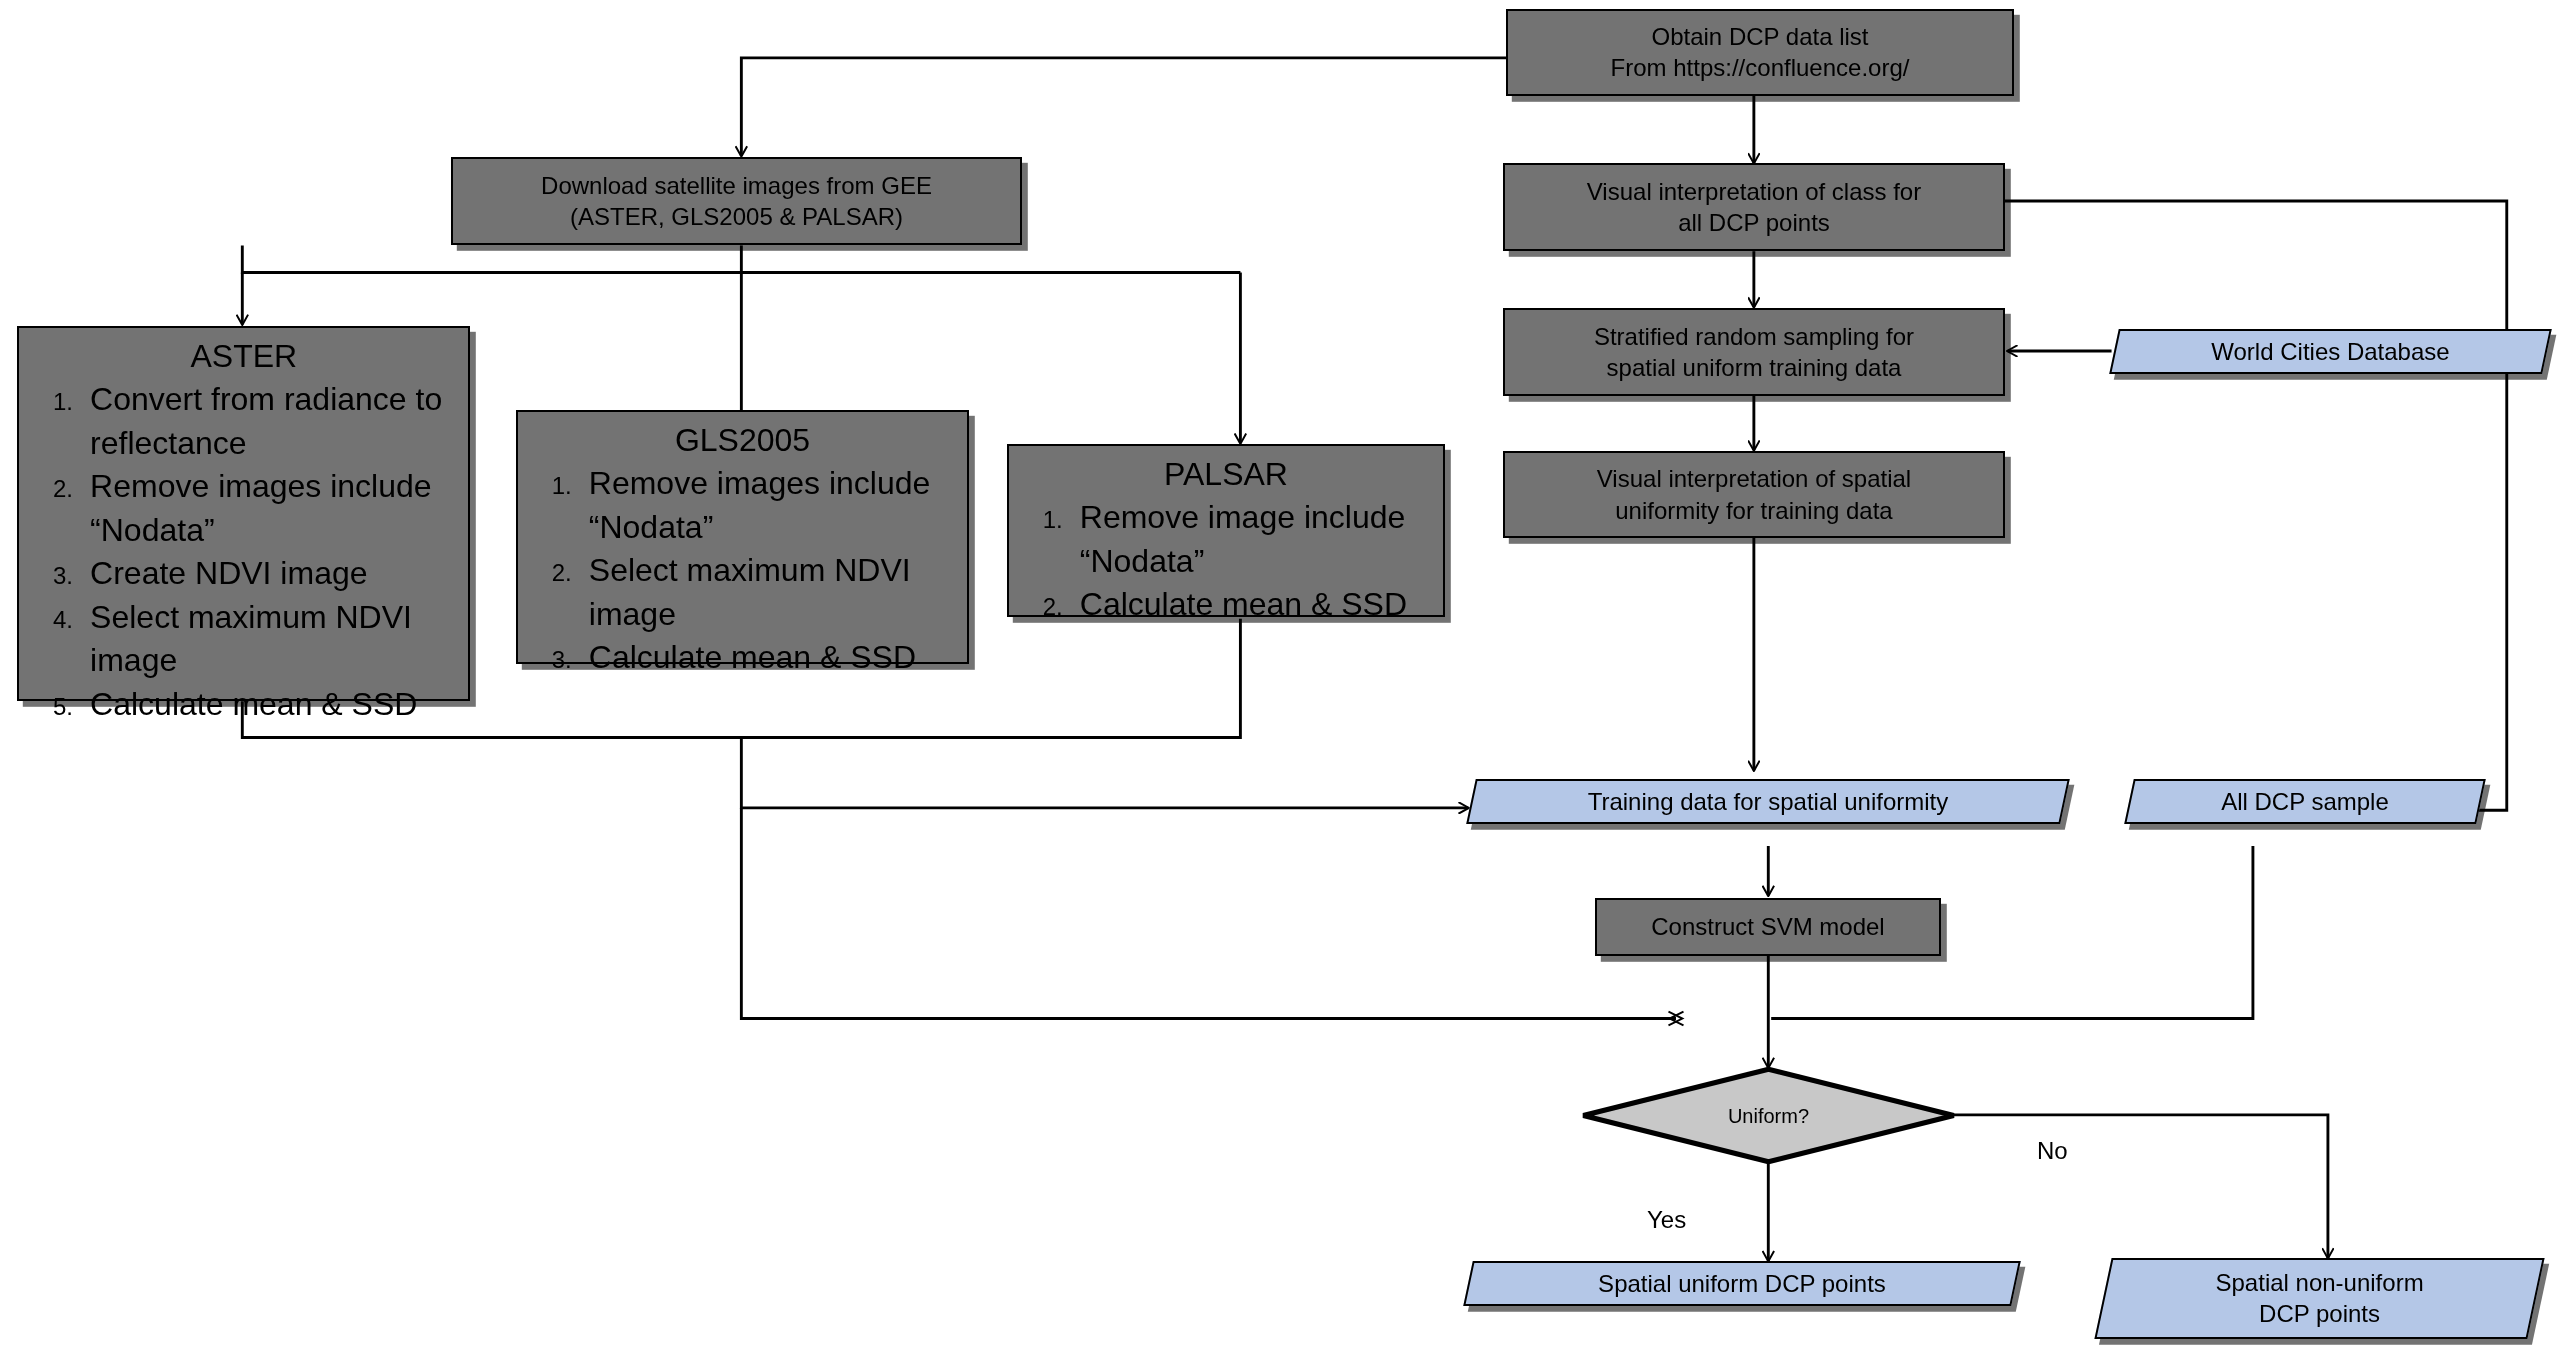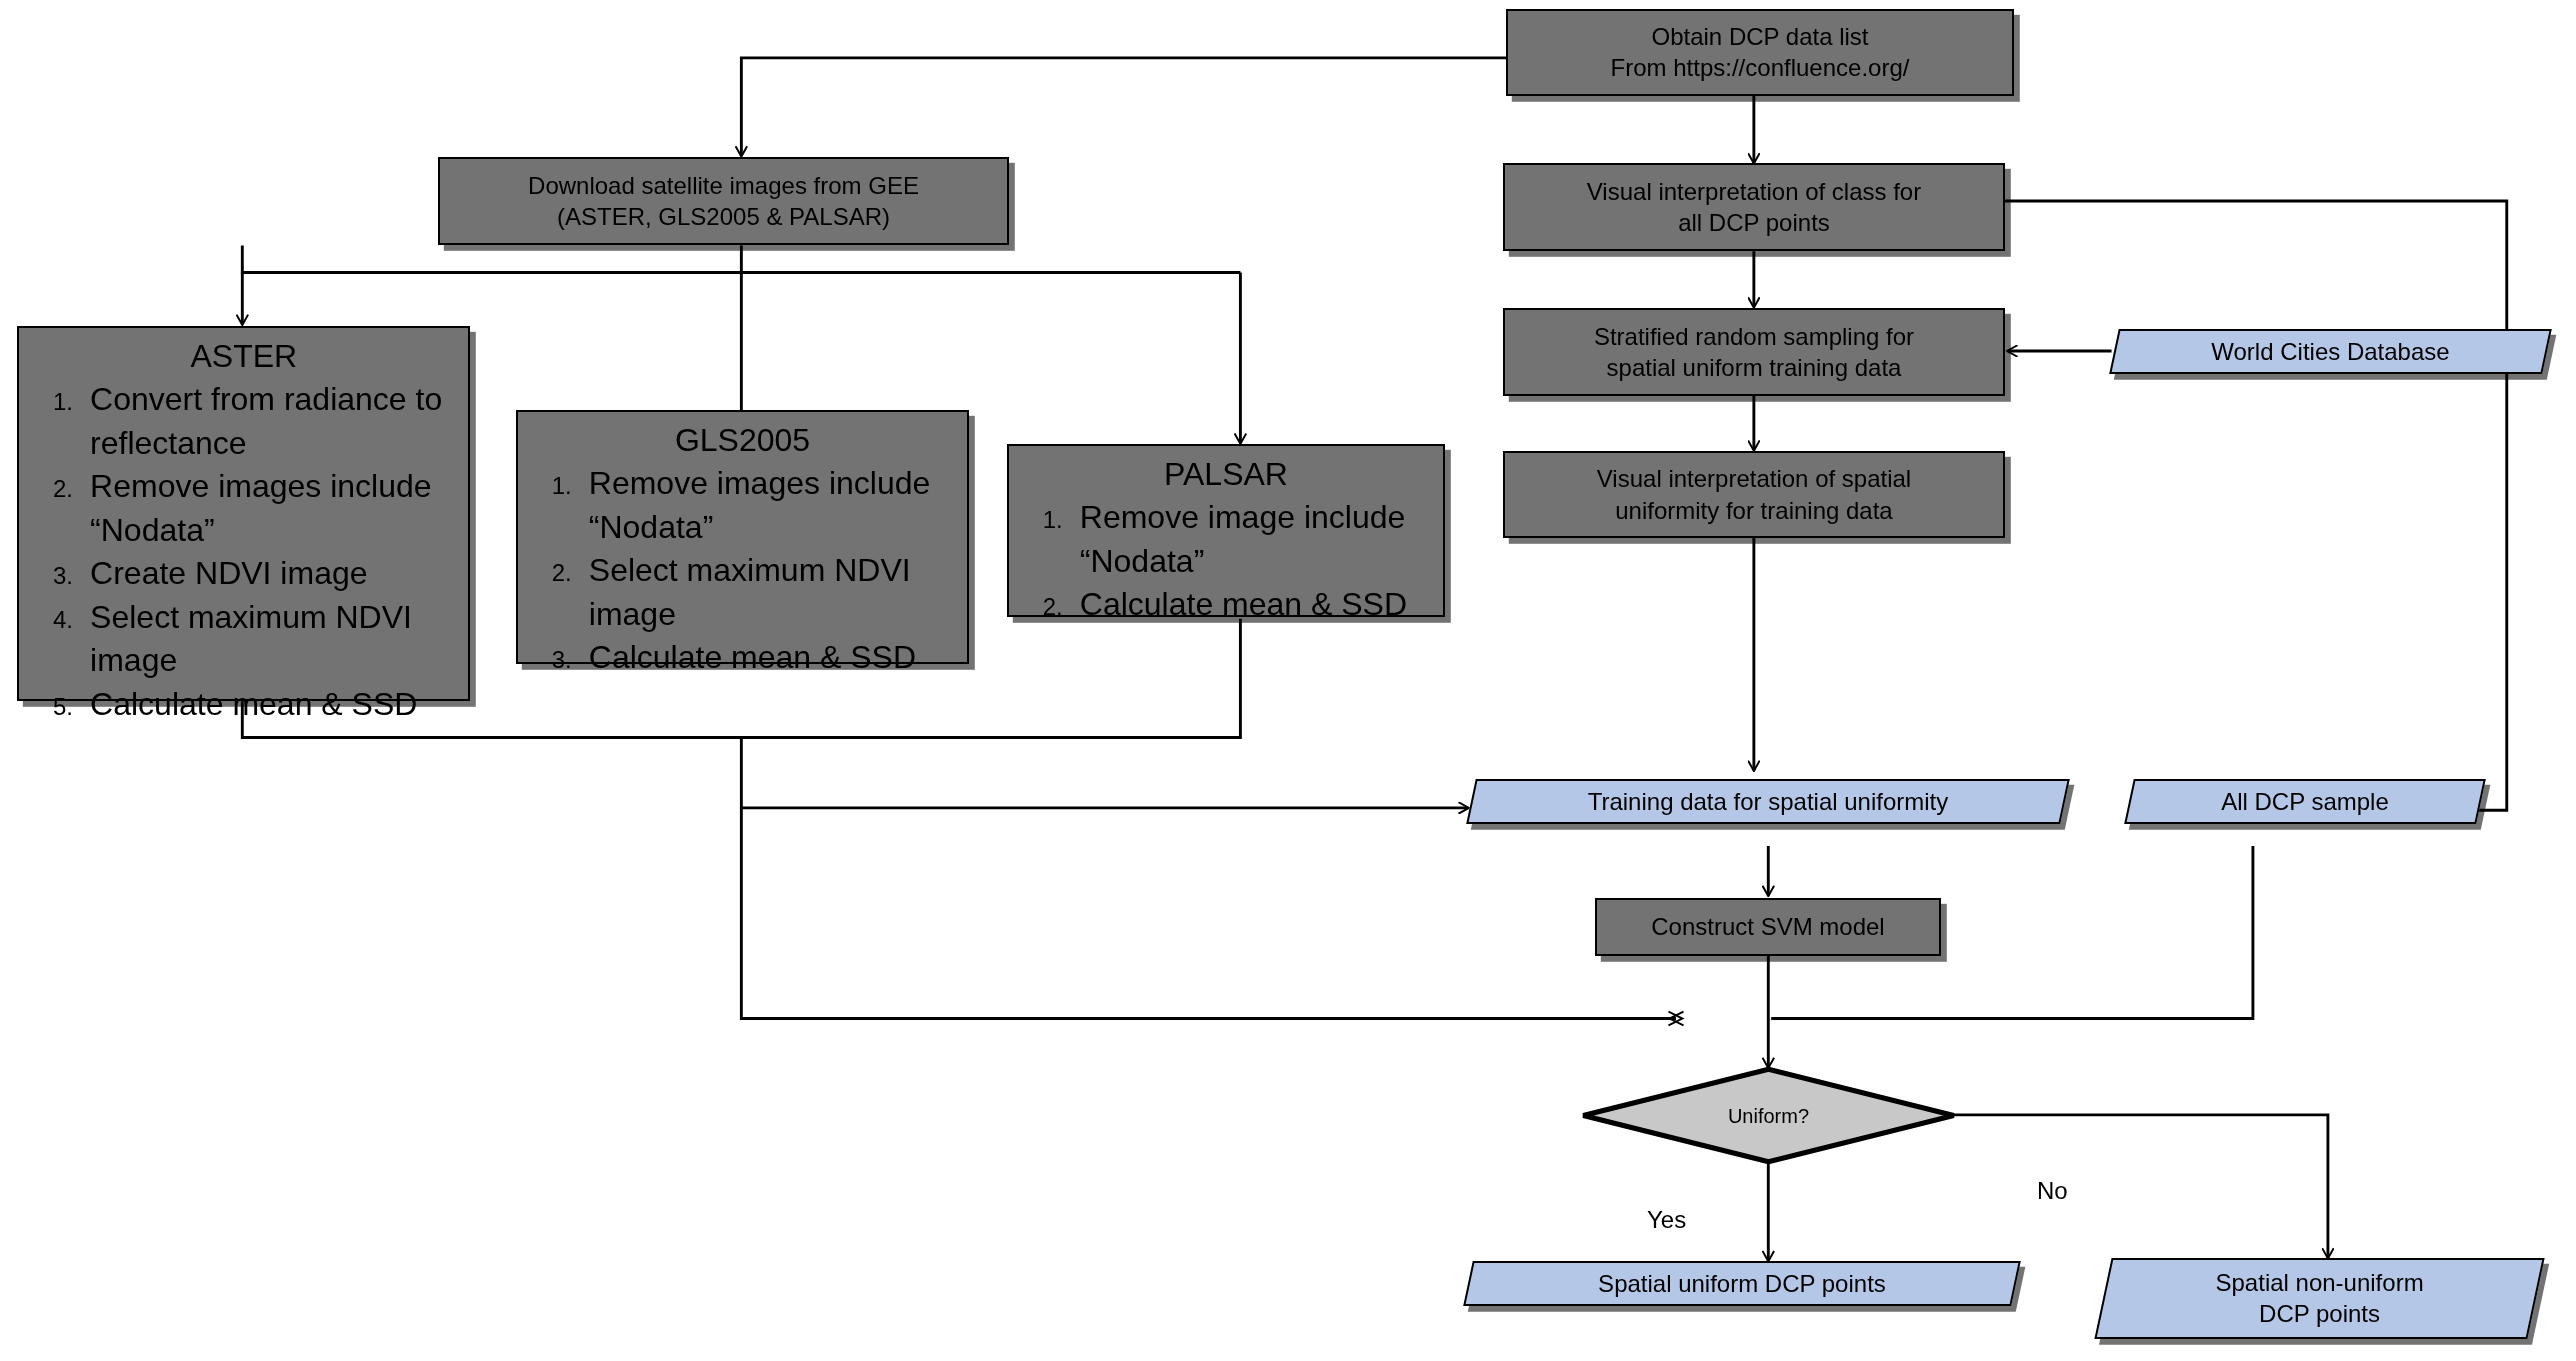--- a/index.html
+++ b/index.html
@@ -83,21 +83,21 @@
     </g>
   </svg>
 
   <div class="node procbox" style="left:1506px;top:8.7px;width:508px;height:87px;">
     <div class="ctext">
       <div>Obtain DCP data list</div>
       <div>From https://confluence.org/</div>
     </div>
   </div>
 
-  <div class="node procbox" style="left:438px;top:157px;width:571px;height:88px;">
+  <div class="node procbox" style="left:451px;top:157px;width:571px;height:88px;">
     <div class="ctext">
       <div>Download satellite images from GEE</div>
       <div>(ASTER, GLS2005 &amp; PALSAR)</div>
     </div>
   </div>
 
   <div class="node procbox listbox" style="left:17.3px;top:326px;width:453px;height:375px;">
     <div style="width:100%;">
       <div class="listtitle">ASTER</div>
       <ol class="steps">
@@ -190,16 +190,16 @@
   <div class="node databox" style="left:2103px;top:1258px;width:433px;height:81px;">
     <div class="inner">
         <div class="ctext">
       <div>Spatial non-uniform</div>
       <div>DCP points</div>
     </div>
       </div>
   </div>
 
   <div class="lbl" style="left:1647px;top:1206px;">Yes</div>
-  <div class="lbl" style="left:2037px;top:1137px;margin-top:40px;">No</div>
+  <div class="lbl" style="left:2037px;top:1137px;">No</div>
 
 </div>
 
 
 </body></html>

